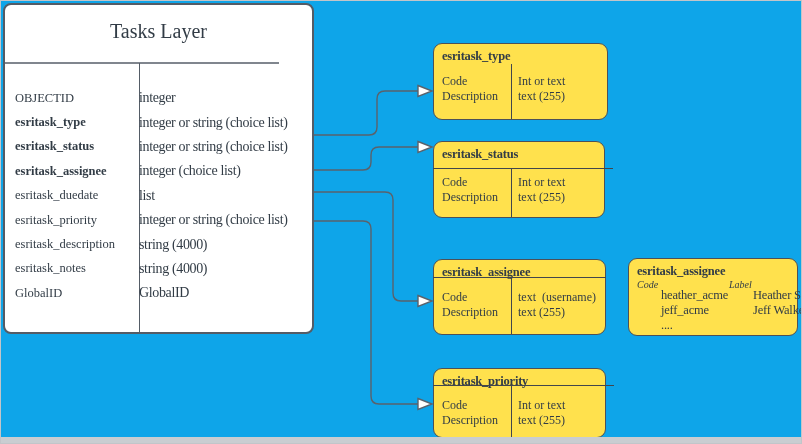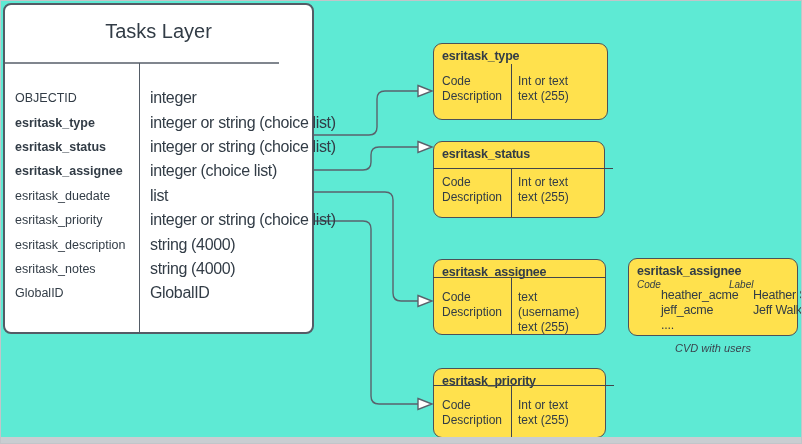--- a/index.html
+++ b/index.html
@@ -1,32 +1,32 @@
 <!DOCTYPE html>
 <html><head>
 <meta charset="utf-8">
 <style>
   html,body{margin:0;padding:0;background:#ffffff;}
   .canvas{
     position:relative;width:802px;height:444px;box-sizing:border-box;
-    background:#5eead4;border:1px solid #c2c5c9;overflow:hidden;
-    font-family:Liberation Sans, sans-serif;color:#323c46;
+    background:#0ea5e9;border:1px solid #c2c5c9;overflow:hidden;
+    font-family:Liberation Serif, serif;color:#323c46;
   }
   
   .tasks-table{
     position:absolute;left:2px;top:2px;width:311px;height:331px;box-sizing:border-box;
     background:#ffffff;border:2px solid #545c66;border-radius:8px;
   }
   .table-title{position:absolute;top:15px;left:0;width:100%;text-align:center;font-size:20px;}
   .title-underline{position:absolute;top:57px;left:0;width:274px;border-top:2px solid #80868e;}
   .col-divider{position:absolute;top:58px;bottom:0;left:134px;border-left:1.6px solid #545c66;}
   .rows{position:absolute;top:81px;left:0;right:0;}
   .trow{height:24.4px;display:flex;align-items:center;white-space:nowrap;}
   .trow .fname{width:134px;padding-left:10px;font-size:12.5px;box-sizing:border-box;flex:none;}
-  .trow .ftype{padding-left:11px;font-size:16px;letter-spacing:-0.35px;}
+  .trow .ftype{font-size:14px;letter-spacing:-0.35px;}
   .trow.bold .fname{font-weight:bold;}
   
   .ybox{
     position:absolute;box-sizing:border-box;background:#ffe14d;
     border:1.6px solid #4c5158;border-radius:9px;
   }
   .ytitle{position:absolute;left:8px;top:5px;font-weight:bold;font-size:12.5px;letter-spacing:-0.2px;white-space:nowrap;}
   .hdiv{position:absolute;left:-1px;border-top:1.4px solid #42464c;}
   .vdiv{position:absolute;left:77px;bottom:0;border-left:1.3px solid #42464c;}
   .cells{position:absolute;left:0;right:0;display:flex;font-size:12px;line-height:15px;}
@@ -202,16 +202,15 @@
       <div class="cvd-row">
           <span class="c1">jeff_acme</span>
           <span class="c2">Jeff Walker</span>
         </div>
       <div class="cvd-row">
           <span class="c1">....</span>
           <span class="c2"></span>
         </div>
     </div>
   </div>
-  <div class="cvd-caption">CVD with users</div>
 
   <div class="bottom-strip"></div>
 </div>
 
 </body></html>

